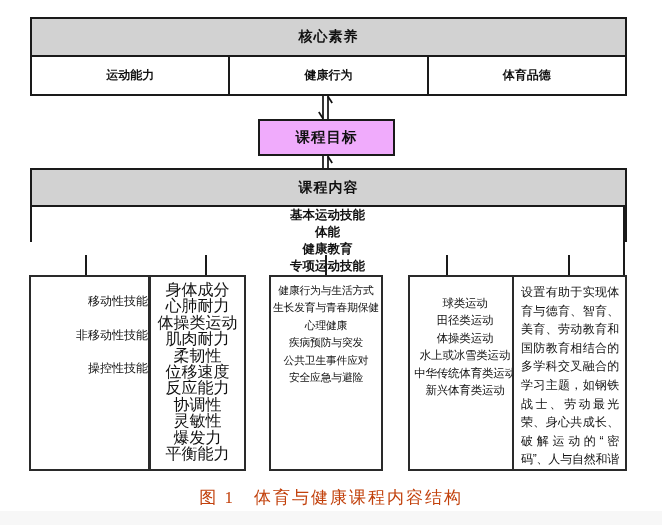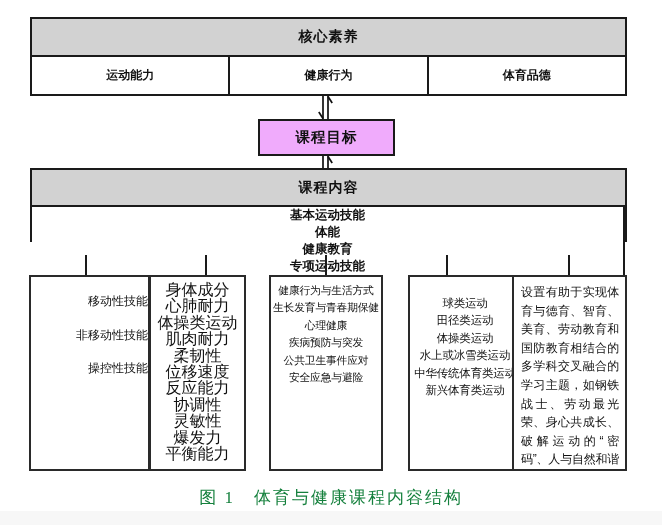--- a/index.html
+++ b/index.html
@@ -115,21 +115,21 @@
 
   
   .caption {
     position: absolute;
     left: 0; top: 486px;
     width: 662px;
     text-align: center;
     font-family: "Liberation Serif", "DejaVu Serif", serif;
     font-size: 17px;
     letter-spacing: 2px;
-    color: #15803d;
+    color: #c2410c;
   }
   .footer-strip {
     position: absolute;
     left: 0; bottom: 0;
     width: 662px; height: 14px;
     background: #f7f7f7;
   }
 </style>
 </head>
 <body>

